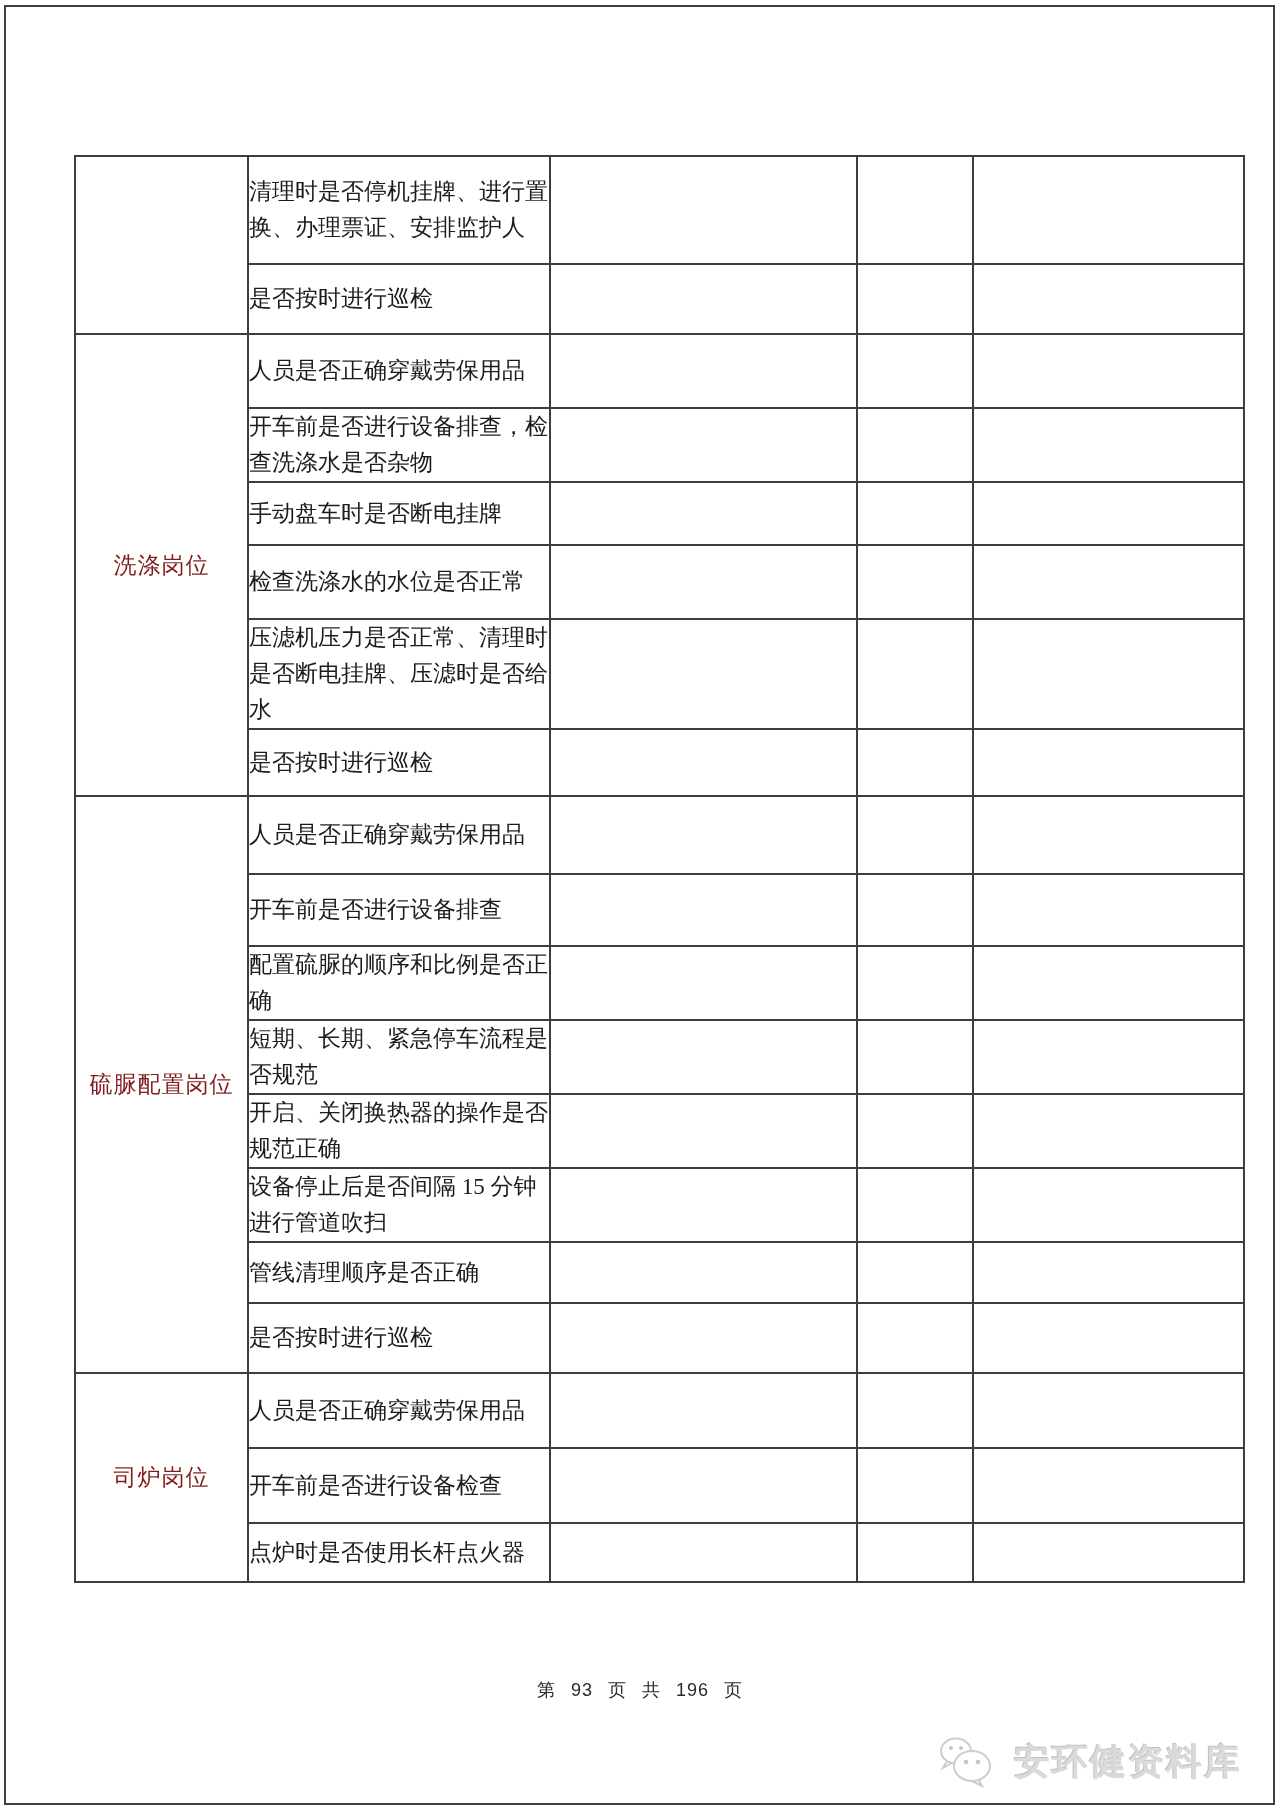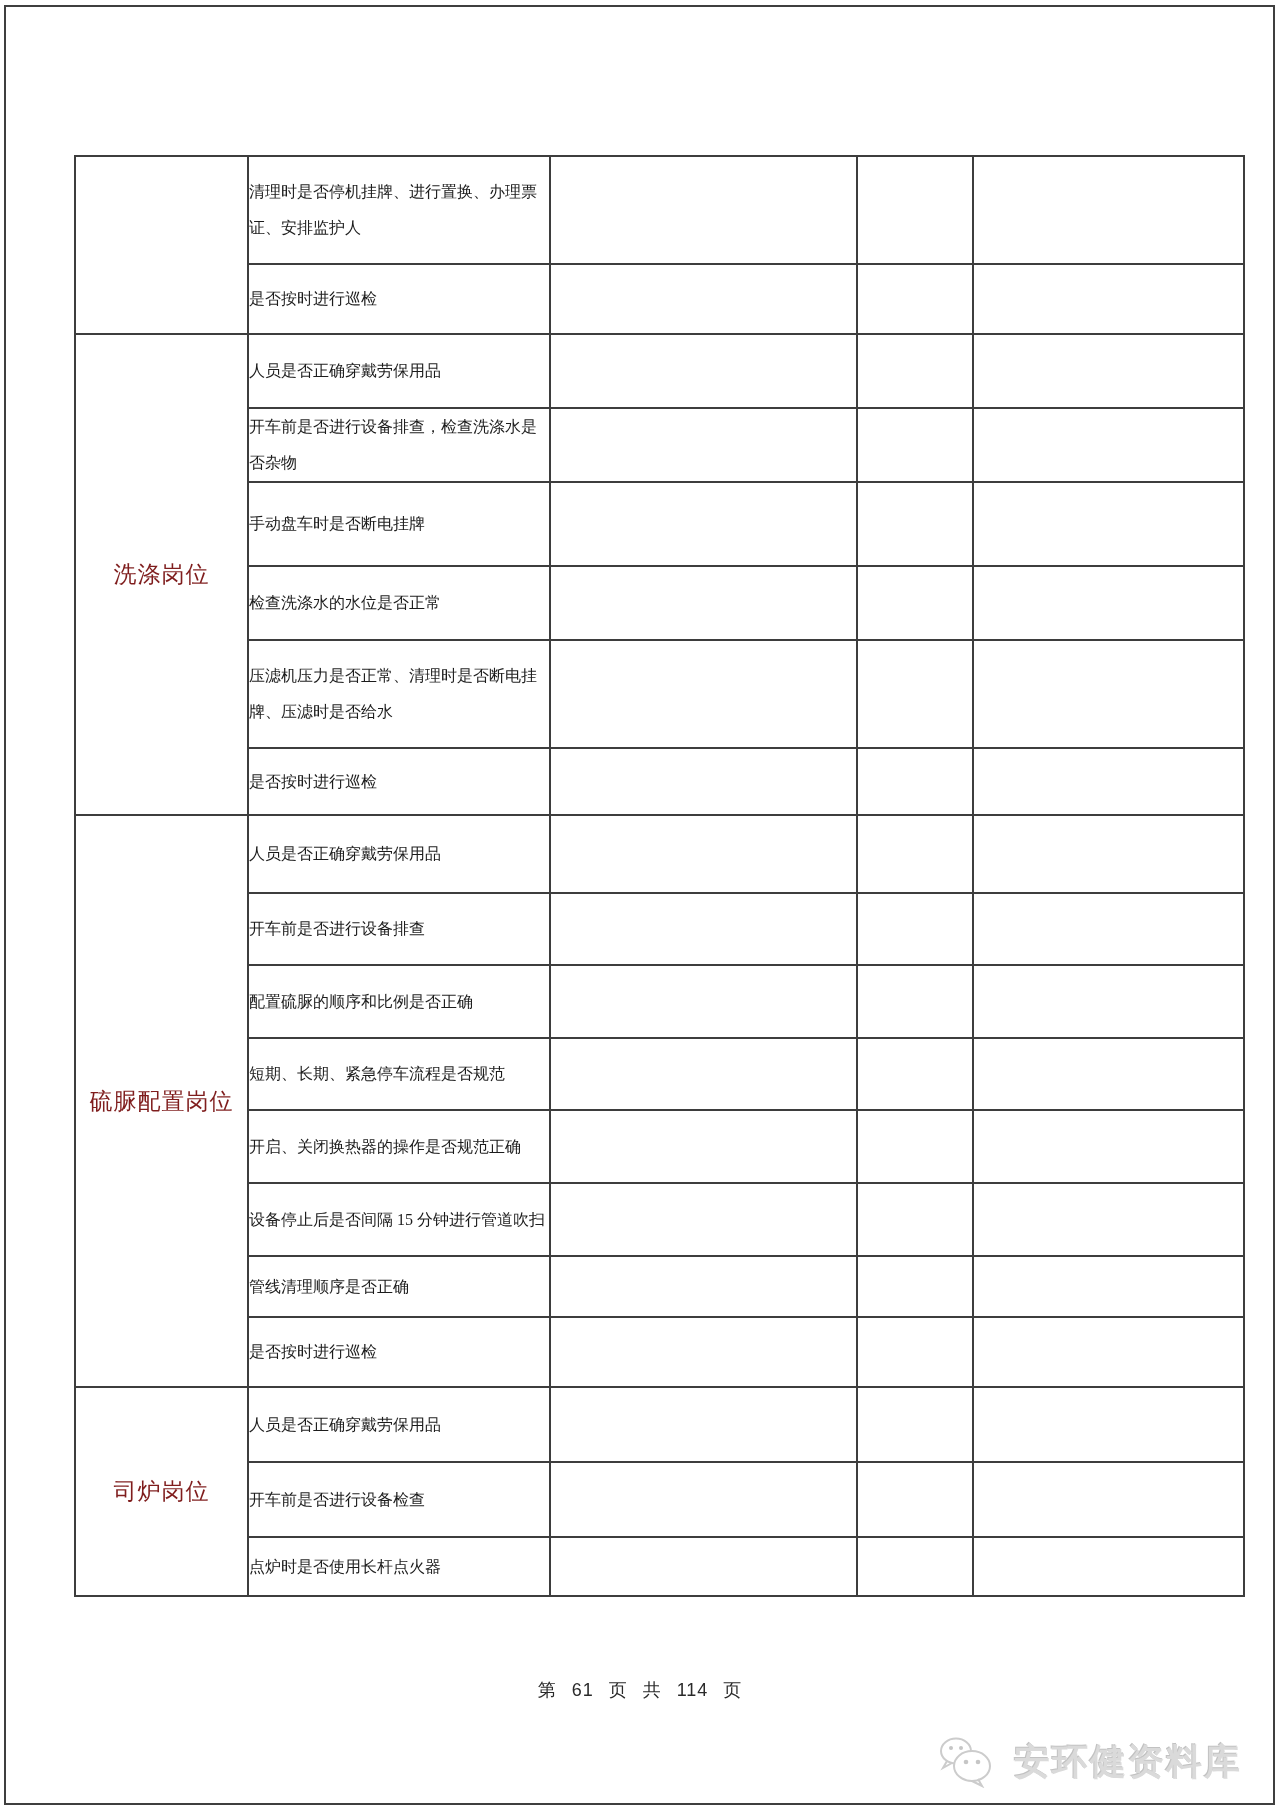--- a/index.html
+++ b/index.html
@@ -37,21 +37,21 @@
     vertical-align: middle;
     box-sizing: border-box;
   }
   td.pos {
     text-align: center;
     font-size: 23px;
     color: #7f1d1d;
     letter-spacing: 1px;
   }
   td.item {
-    font-size: 16px;
+    font-size: 23px;
     line-height: 36px;
     color: #1c1c1c;
     text-align: left;
     padding: 2px 3px 2px 4px;
     word-break: break-all;
   }
   td.blank {
     background: #ffffff;
   }
   .footer {
@@ -120,21 +120,21 @@
         <td class="blank"></td>
         <td class="blank"></td>
         <td class="blank"></td>
       </tr>
       <tr style="height: 73px;">
         <td class="item">开车前是否进行设备排查，检查洗涤水是否杂物</td>
         <td class="blank"></td>
         <td class="blank"></td>
         <td class="blank"></td>
       </tr>
-      <tr style="height: 84px;">
+      <tr style="height: 63px;">
         <td class="item">手动盘车时是否断电挂牌</td>
         <td class="blank"></td>
         <td class="blank"></td>
         <td class="blank"></td>
       </tr>
       <tr style="height: 74px;">
         <td class="item">检查洗涤水的水位是否正常</td>
         <td class="blank"></td>
         <td class="blank"></td>
         <td class="blank"></td>
@@ -215,21 +215,21 @@
       </tr>
       <tr style="height: 59px;">
         <td class="item">点炉时是否使用长杆点火器</td>
         <td class="blank"></td>
         <td class="blank"></td>
         <td class="blank"></td>
       </tr>
     </tbody>
 </table>
 
-<div class="footer">第 61 页 共 114 页</div>
+<div class="footer">第 93 页 共 196 页</div>
 
 <div class="watermark">
   <svg class="bubble-icon" width="58" height="52" viewBox="0 0 58 52">
     <g fill="none" stroke="#cccccc" stroke-width="2">
       <ellipse cx="20" cy="15" rx="15" ry="12.5" fill="none"></ellipse>
       <path d="M11 25 L7 32 L16 27" fill="none"></path>
       <ellipse cx="36" cy="30" rx="18" ry="15" fill="#ffffff"></ellipse>
       <path d="M42 43 L46 50 L36 45" fill="none"></path>
     </g>
     <g fill="#c6c6c6">

